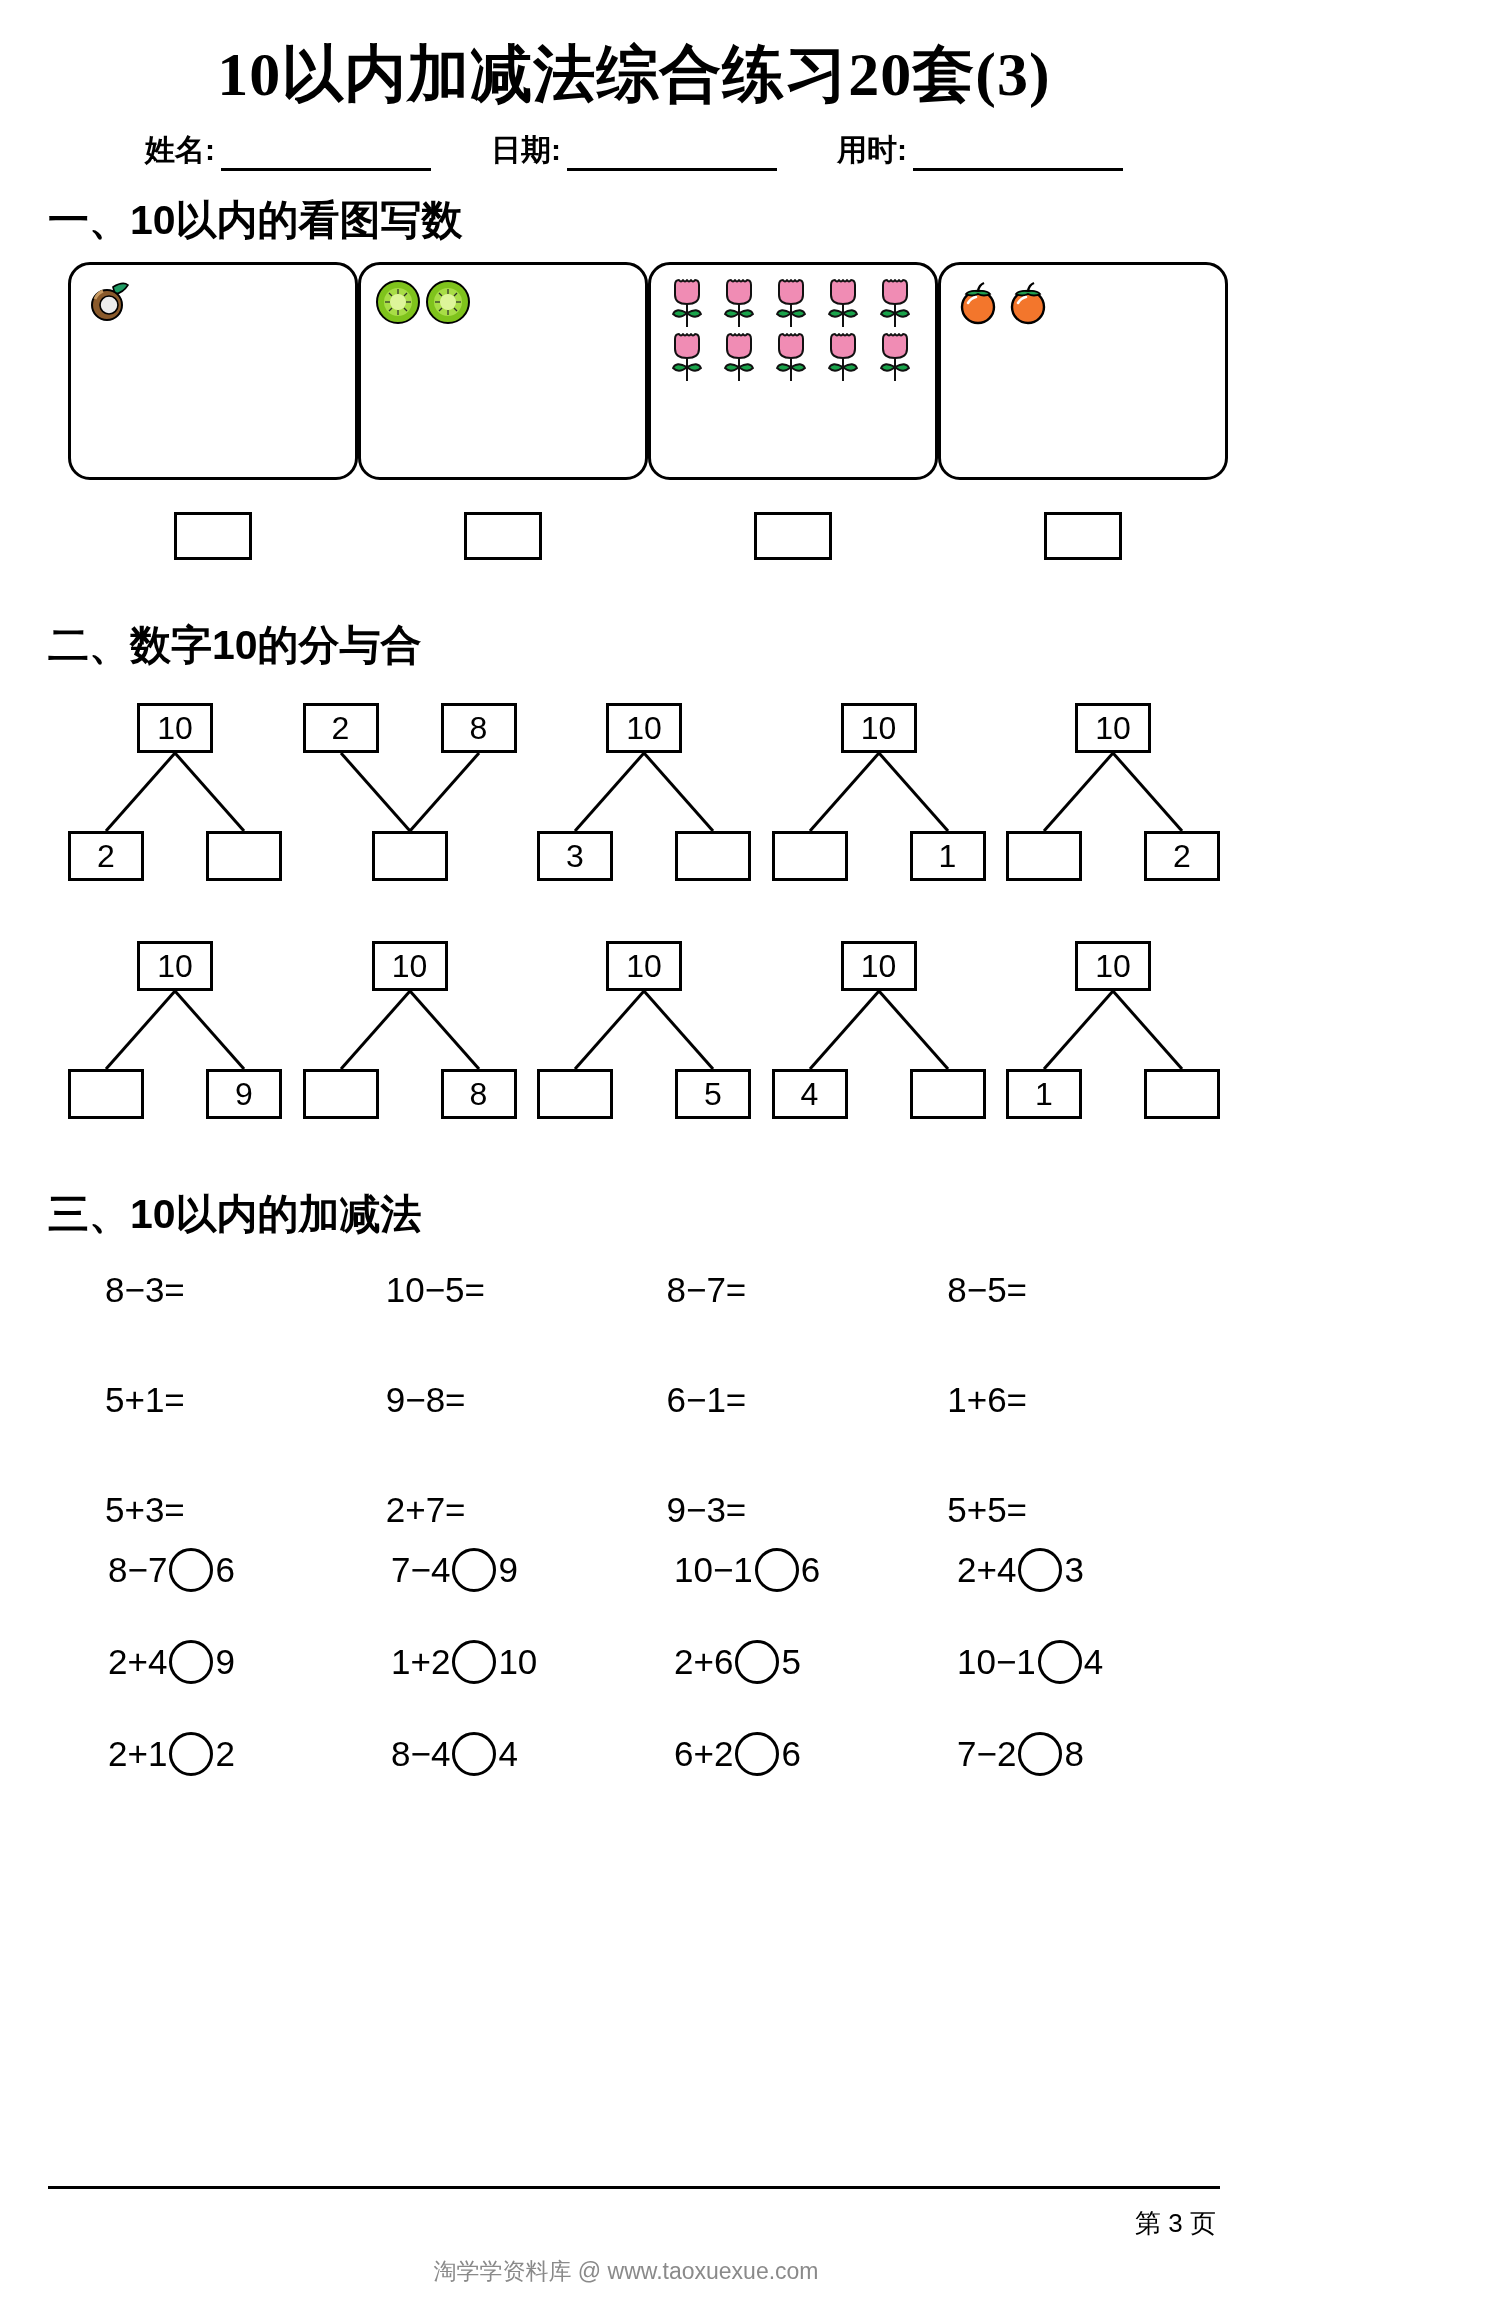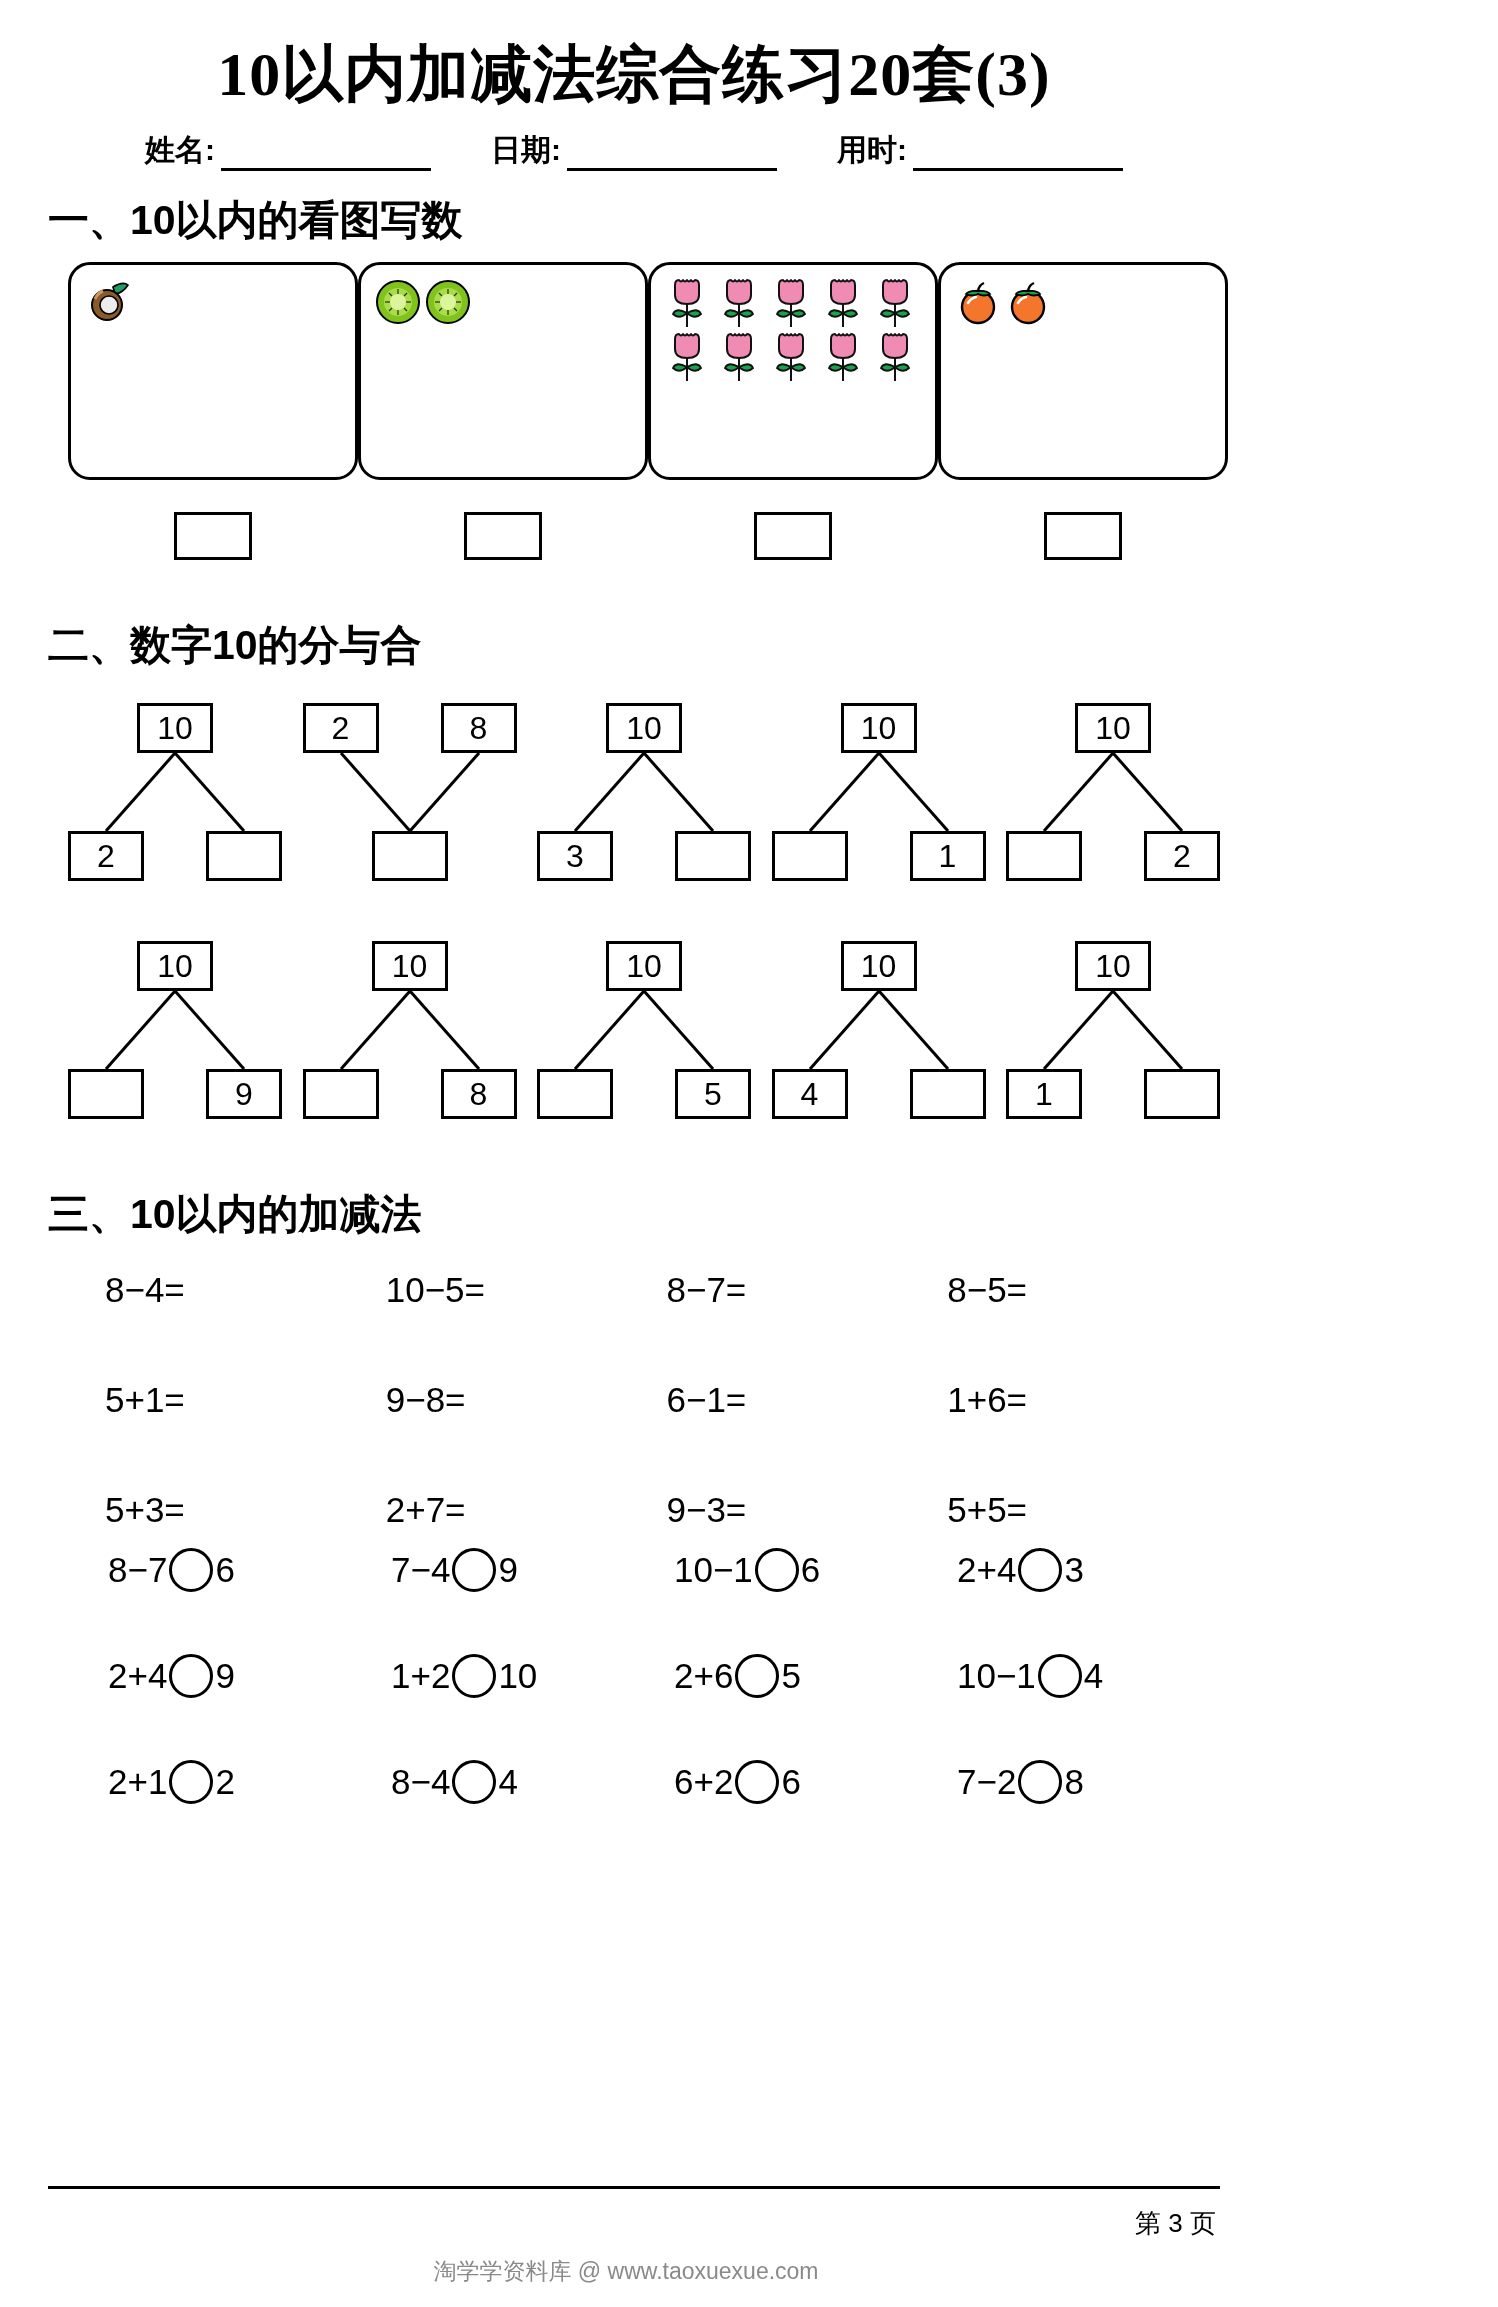--- a/index.html
+++ b/index.html
@@ -142,21 +142,21 @@
   .eq {
     font-size: 35px;
     font-family: "Liberation Sans", sans-serif;
     white-space: nowrap;
   }
 
   
   .cmp-grid {
     display: grid;
     grid-template-columns: repeat(4, 1fr);
-    row-gap: 62px;
+    row-gap: 48px;
     padding: 18px 28px 0 108px;
     box-sizing: border-box;
   }
   .cmp {
     font-size: 35px;
     display: flex;
     align-items: center;
     white-space: nowrap;
   }
   .circle {
@@ -453,21 +453,21 @@
           <line x1="115" y1="50" x2="184" y2="128" stroke="#000" stroke-width="3"></line>
         </svg>
         <div class="nbox top">10</div>
         <div class="nbox botleft">1</div>
         <div class="nbox botright"></div>
       </div>
     </div>
 
   <div class="section-head" style="margin-top:66px;">三、10以内的加减法</div>
   <div class="eq-grid" id="eq-grid">
-      <div class="eq">8−4=</div>
+      <div class="eq">8−3=</div>
       <div class="eq">10−5=</div>
       <div class="eq">8−7=</div>
       <div class="eq">8−5=</div>
       <div class="eq">5+1=</div>
       <div class="eq">9−8=</div>
       <div class="eq">6−1=</div>
       <div class="eq">1+6=</div>
       <div class="eq">5+3=</div>
       <div class="eq">2+7=</div>
       <div class="eq">9−3=</div>

